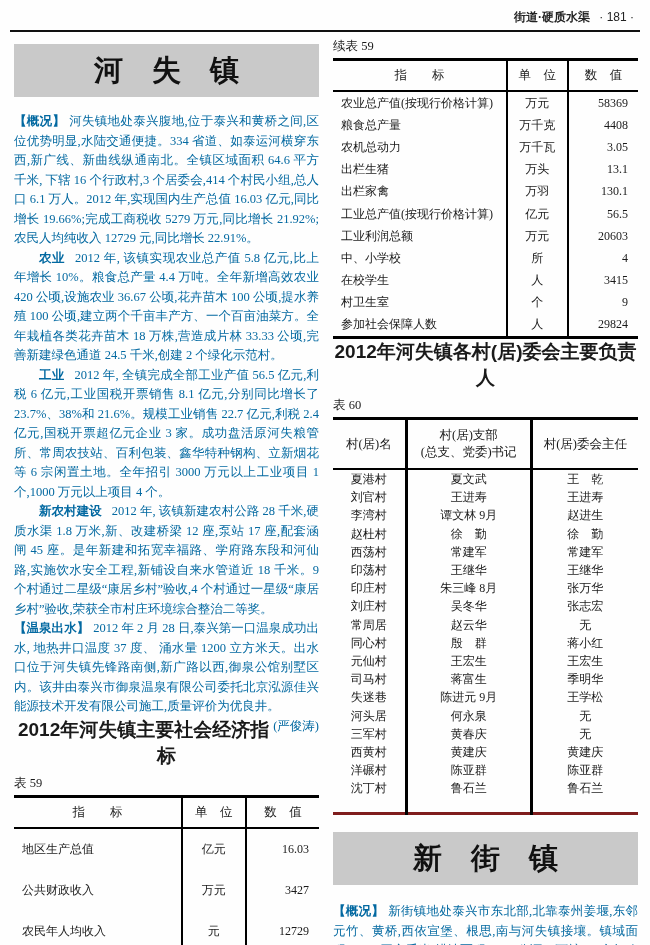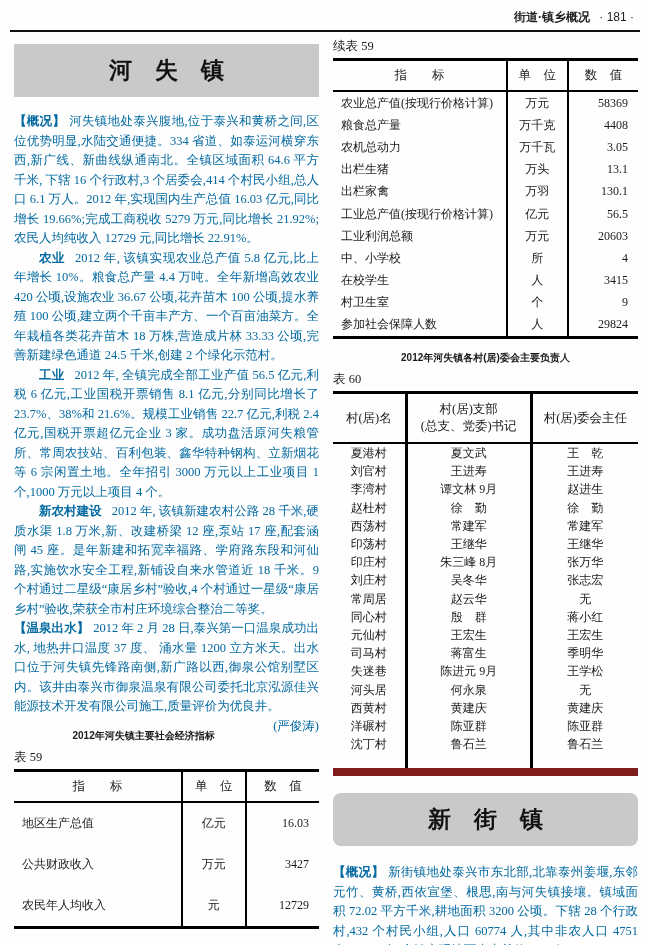--- a/index.html
+++ b/index.html
@@ -14,67 +14,67 @@
     font-size:12px;font-weight:bold;color:#222;
   }
   .page-header .pgnum{font-weight:normal;font-family:Liberation Sans, sans-serif;margin-left:6px;}
   .header-rule{border-bottom:2px solid #111;margin:4px 10px 0 10px;}
   .columns{display:flex;gap:14px;padding:0 13px 0 14px;}
   .col{width:305px;flex:0 0 305px;}
   .town-banner{
     margin-top:12px;height:53px;background:#c9c9c9;
     display:flex;align-items:center;justify-content:center;
     font-family:"Liberation Sans","DejaVu Sans",sans-serif;
-    font-size:23px;font-weight:bold;color:#111;
+    font-size:29px;font-weight:bold;color:#111;
   }
   .para{
     margin:0;font-size:12.5px;line-height:19.5px;text-align:justify;
     color:#0369a1;
   }
   .para.first{margin-top:15px;}
   .para.indent{text-indent:2em;}
   .blabel{font-family:"Liberation Sans","DejaVu Sans",sans-serif;font-weight:bold;margin-right:4px;}
   .sublabel{font-weight:bold;margin-right:10px;}
   .signature{float:right;}
   .table-title{
     text-align:center;font-family:"Liberation Sans","DejaVu Sans",sans-serif;
-    font-weight:bold;font-size:10px;margin-top:12px;
+    font-weight:bold;font-size:19px;margin-top:0;
   }
   .table-label{font-size:12.5px;margin:6px 0 3px 0;}
   table{width:100%;border-collapse:collapse;table-layout:fixed;}
   .t59{border-top:3px solid #000;border-bottom:3px solid #000;}
   .t59 th{
     font-weight:normal;font-size:12.5px;padding:6px 2px;text-align:center;
     border-bottom:2px solid #000;
   }
   .t59 th + th, .t59 td + td{border-left:2px solid #000;}
   .t59 td{font-size:12px;padding:12px 6px;}
   .t59 td:nth-child(1){text-align:left;padding-left:8px;}
   .t59 td:nth-child(2){text-align:center;}
   .t59 td:nth-child(3){text-align:right;padding-right:10px;}
   .t59c td{padding:2.6px 6px;}
-  .t60{border-top:3px solid #000;border-bottom:8px solid #7f1d1d;}
+  .t60{border-top:3px solid #000;border-bottom:3px solid #7f1d1d;}
   .t60 th{
     font-weight:normal;font-size:12.5px;padding:7px 2px;text-align:center;
     border-bottom:2.5px solid #000;line-height:17px;
   }
   .t60 th + th, .t60 td + td{border-left:3px solid #000;}
   .t60 td{font-size:12px;padding:1.6px 2px;text-align:center;line-height:15px;}
   .t60 tbody tr:first-child td{padding-top:2px;}
   .t60 tbody tr:last-child td{padding-bottom:16px;}
   .mt6{margin-top:6px;}
-  .banner2{margin-top:17px;margin-bottom:17px;border-radius:8px;}
+  .banner2{margin-top:17px;margin-bottom:17px;}
 </style>
 </head>
 <body>
 
 <div class="page">
 
   <div class="page-header">
-    <span>街道·镇乡概况</span>
+    <span>街道·硬质水渠</span>
     <span class="pgnum">· 181 ·</span>
   </div>
   <div class="header-rule"></div>
 
   <div class="columns">
 
     <div class="col">
 
       <div class="town-banner">
         <span>河　失　镇</span>
@@ -297,20 +297,25 @@
               <td>失迷巷</td>
               <td>陈进元 9月</td>
               <td>王学松</td>
             </tr>
             <tr>
               <td>河头居</td>
               <td>何永泉</td>
               <td>无</td>
             </tr>
             <tr>
+              <td>三军村</td>
+              <td>黄春庆</td>
+              <td>无</td>
+            </tr>
+            <tr>
               <td>西黄村</td>
               <td>黄建庆</td>
               <td>黄建庆</td>
             </tr>
             <tr>
               <td>洋碾村</td>
               <td>陈亚群</td>
               <td>陈亚群</td>
             </tr>
             <tr>

